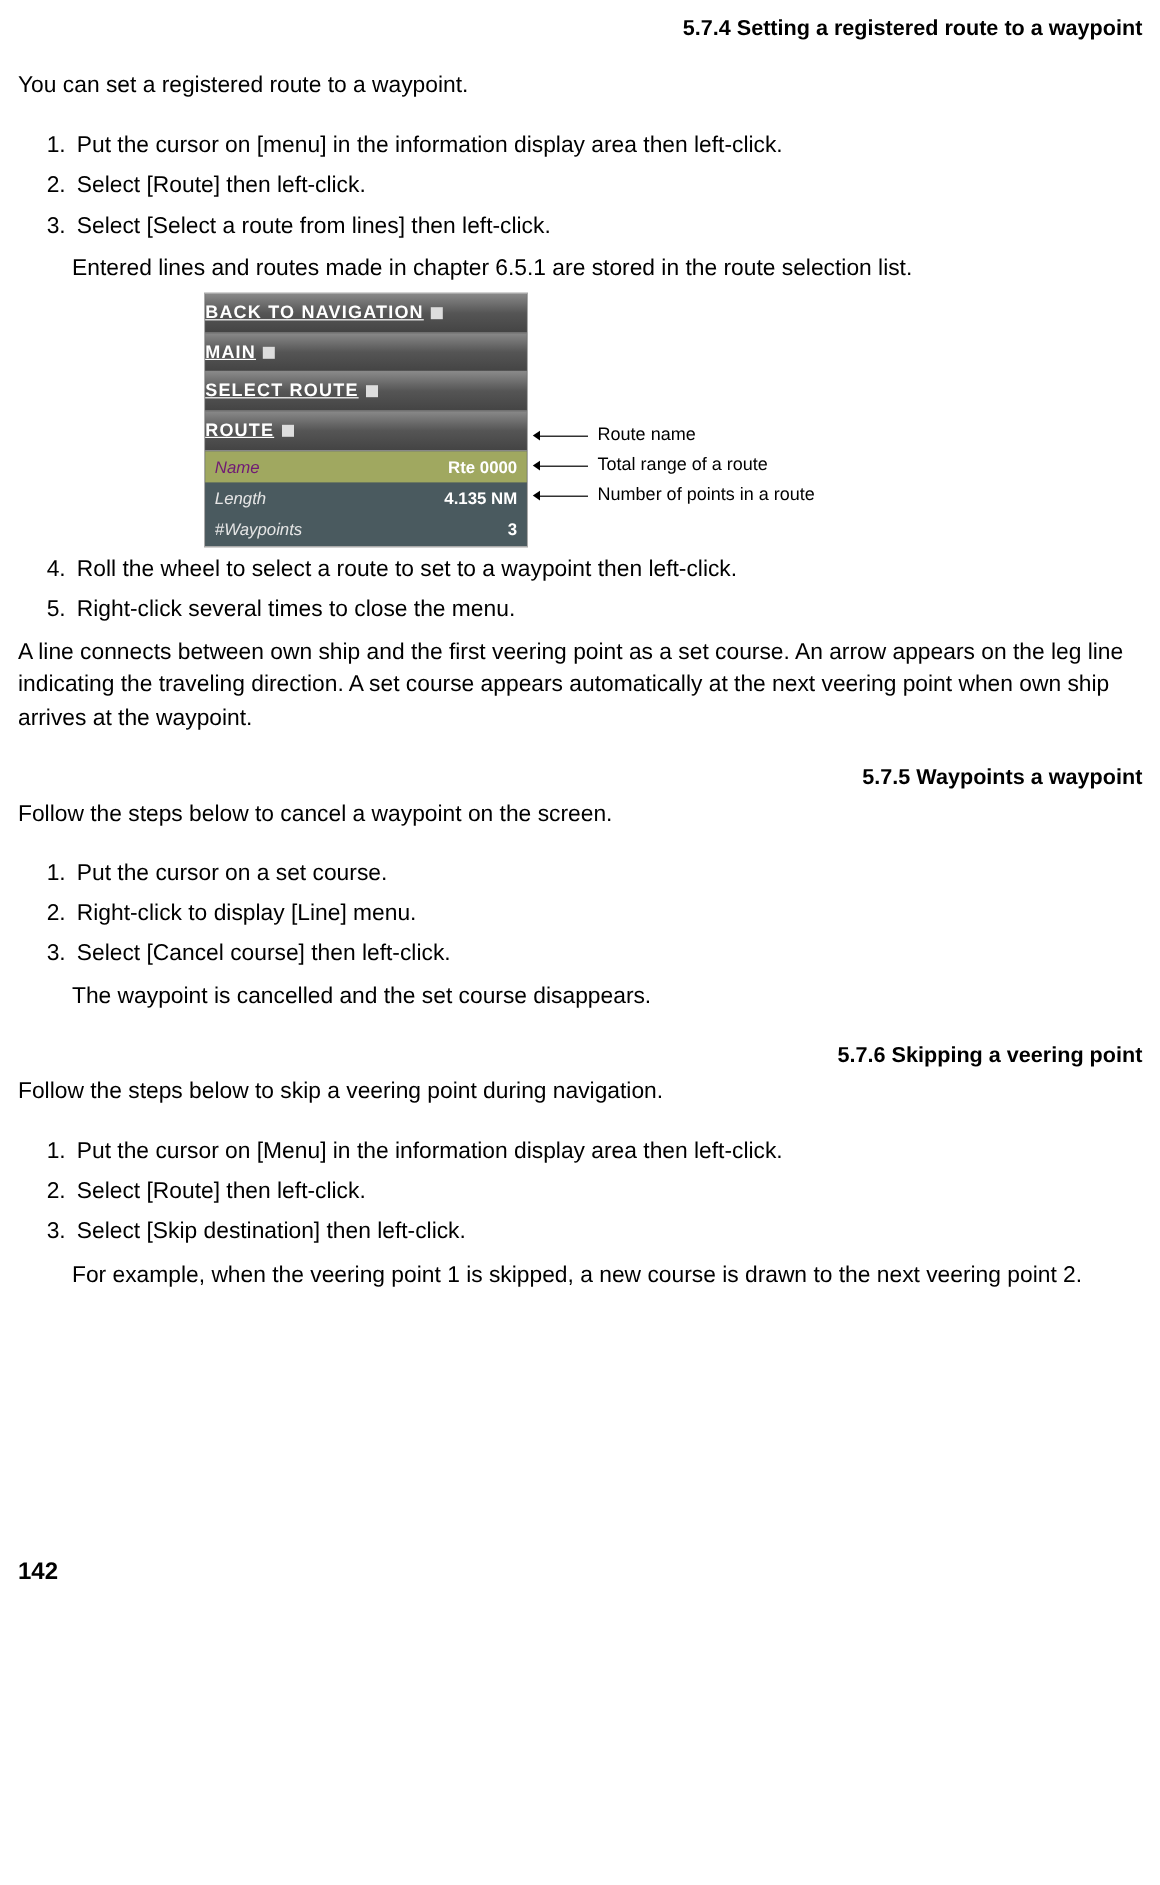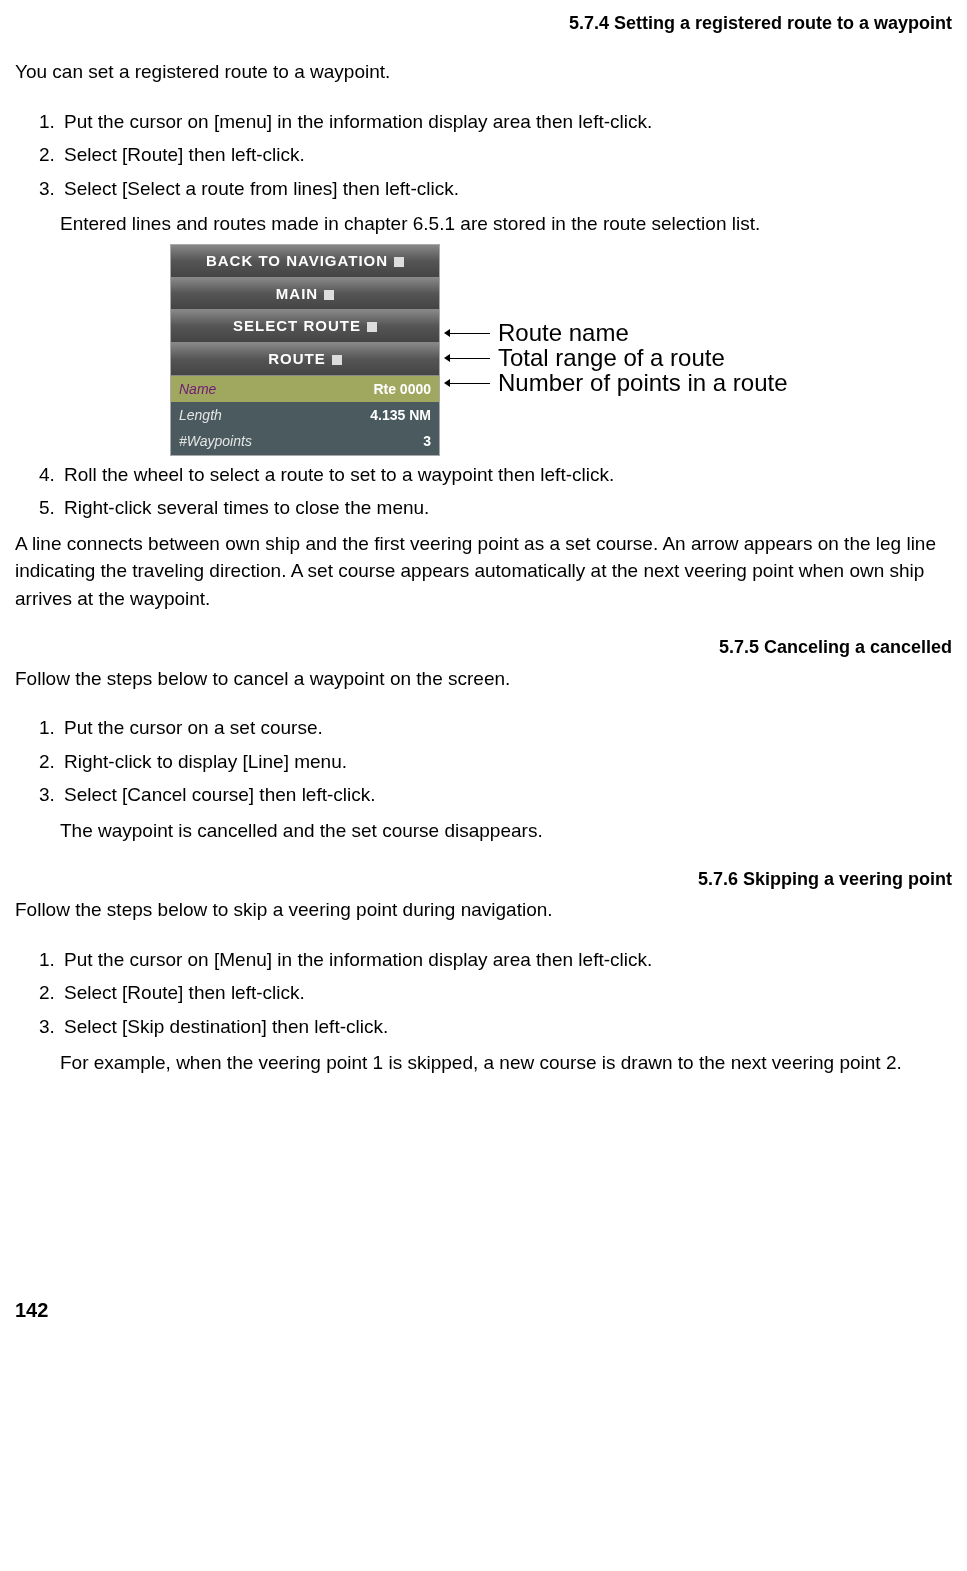--- a/index.html
+++ b/index.html
@@ -42,28 +42,28 @@
       align-items: flex-start;
       margin: 5px 0 5px 155px;
     }
     .menu-box {
       width: 270px;
       background: #555;
       border: 1px solid #aaa;
     }
     .menu-row {
       border-bottom: 1px solid #888;
-      text-align: center;
       color: #fff;
       font-size: 15px;
       font-weight: bold;
       letter-spacing: 1px;
       padding: 5px 0;
       background: linear-gradient(180deg,#888 0%,#555 50%,#444 100%);
       position: relative;
+      text-decoration: underline;
     }
     .menu-row .small-icon {
       display: inline-block;
       width: 10px;
       height: 10px;
       background: #ddd;
       margin-left: 6px;
       vertical-align: middle;
     }
     .info-section {
@@ -86,22 +86,22 @@
     .info-row.hl .info-label {
       color: #701a75;
       font-style: italic;
     }
     .info-value {
       color: #fff;
       font-weight: bold;
     }
     .annotations {
       margin-left: 10px;
-      margin-top: 77px;
-      font-size: 24px;
+      margin-top: 107px;
+      font-size: 15px;
     }
     .anno-row {
       display: flex;
       align-items: center;
       height: 25px;
     }
     .arrow-stem {
       display: inline-block;
       width: 40px;
       height: 1px;
@@ -189,21 +189,21 @@
 
   <ol start="4">
     <li>Roll the wheel to select a route to set to a waypoint then left-click.</li>
     <li>Right-click several times to close the menu.</li>
   </ol>
 
   <p class="body-para">A line connects between own ship and the first veering point as a set course. An arrow appears on the leg line indicating the traveling direction.  A set course appears automatically at the next veering point when own ship arrives at the waypoint.</p>
 </div>
 
 <div class="section">
-  <h2 class="h2-tight">5.7.5 Canceling a cancelled</h2>
+  <h2 class="h2-tight">5.7.5 Waypoints a waypoint</h2>
   <p class="intro">Follow the steps below to cancel a waypoint on the screen.</p>
   <ol>
     <li>Put the cursor on a set course.</li>
     <li>Right-click to display [Line] menu.</li>
     <li>Select [Cancel course] then left-click.</li>
   </ol>
   <p class="sub-text body-para">The waypoint is cancelled and the set course disappears.</p>
 </div>
 
 <div class="section">

